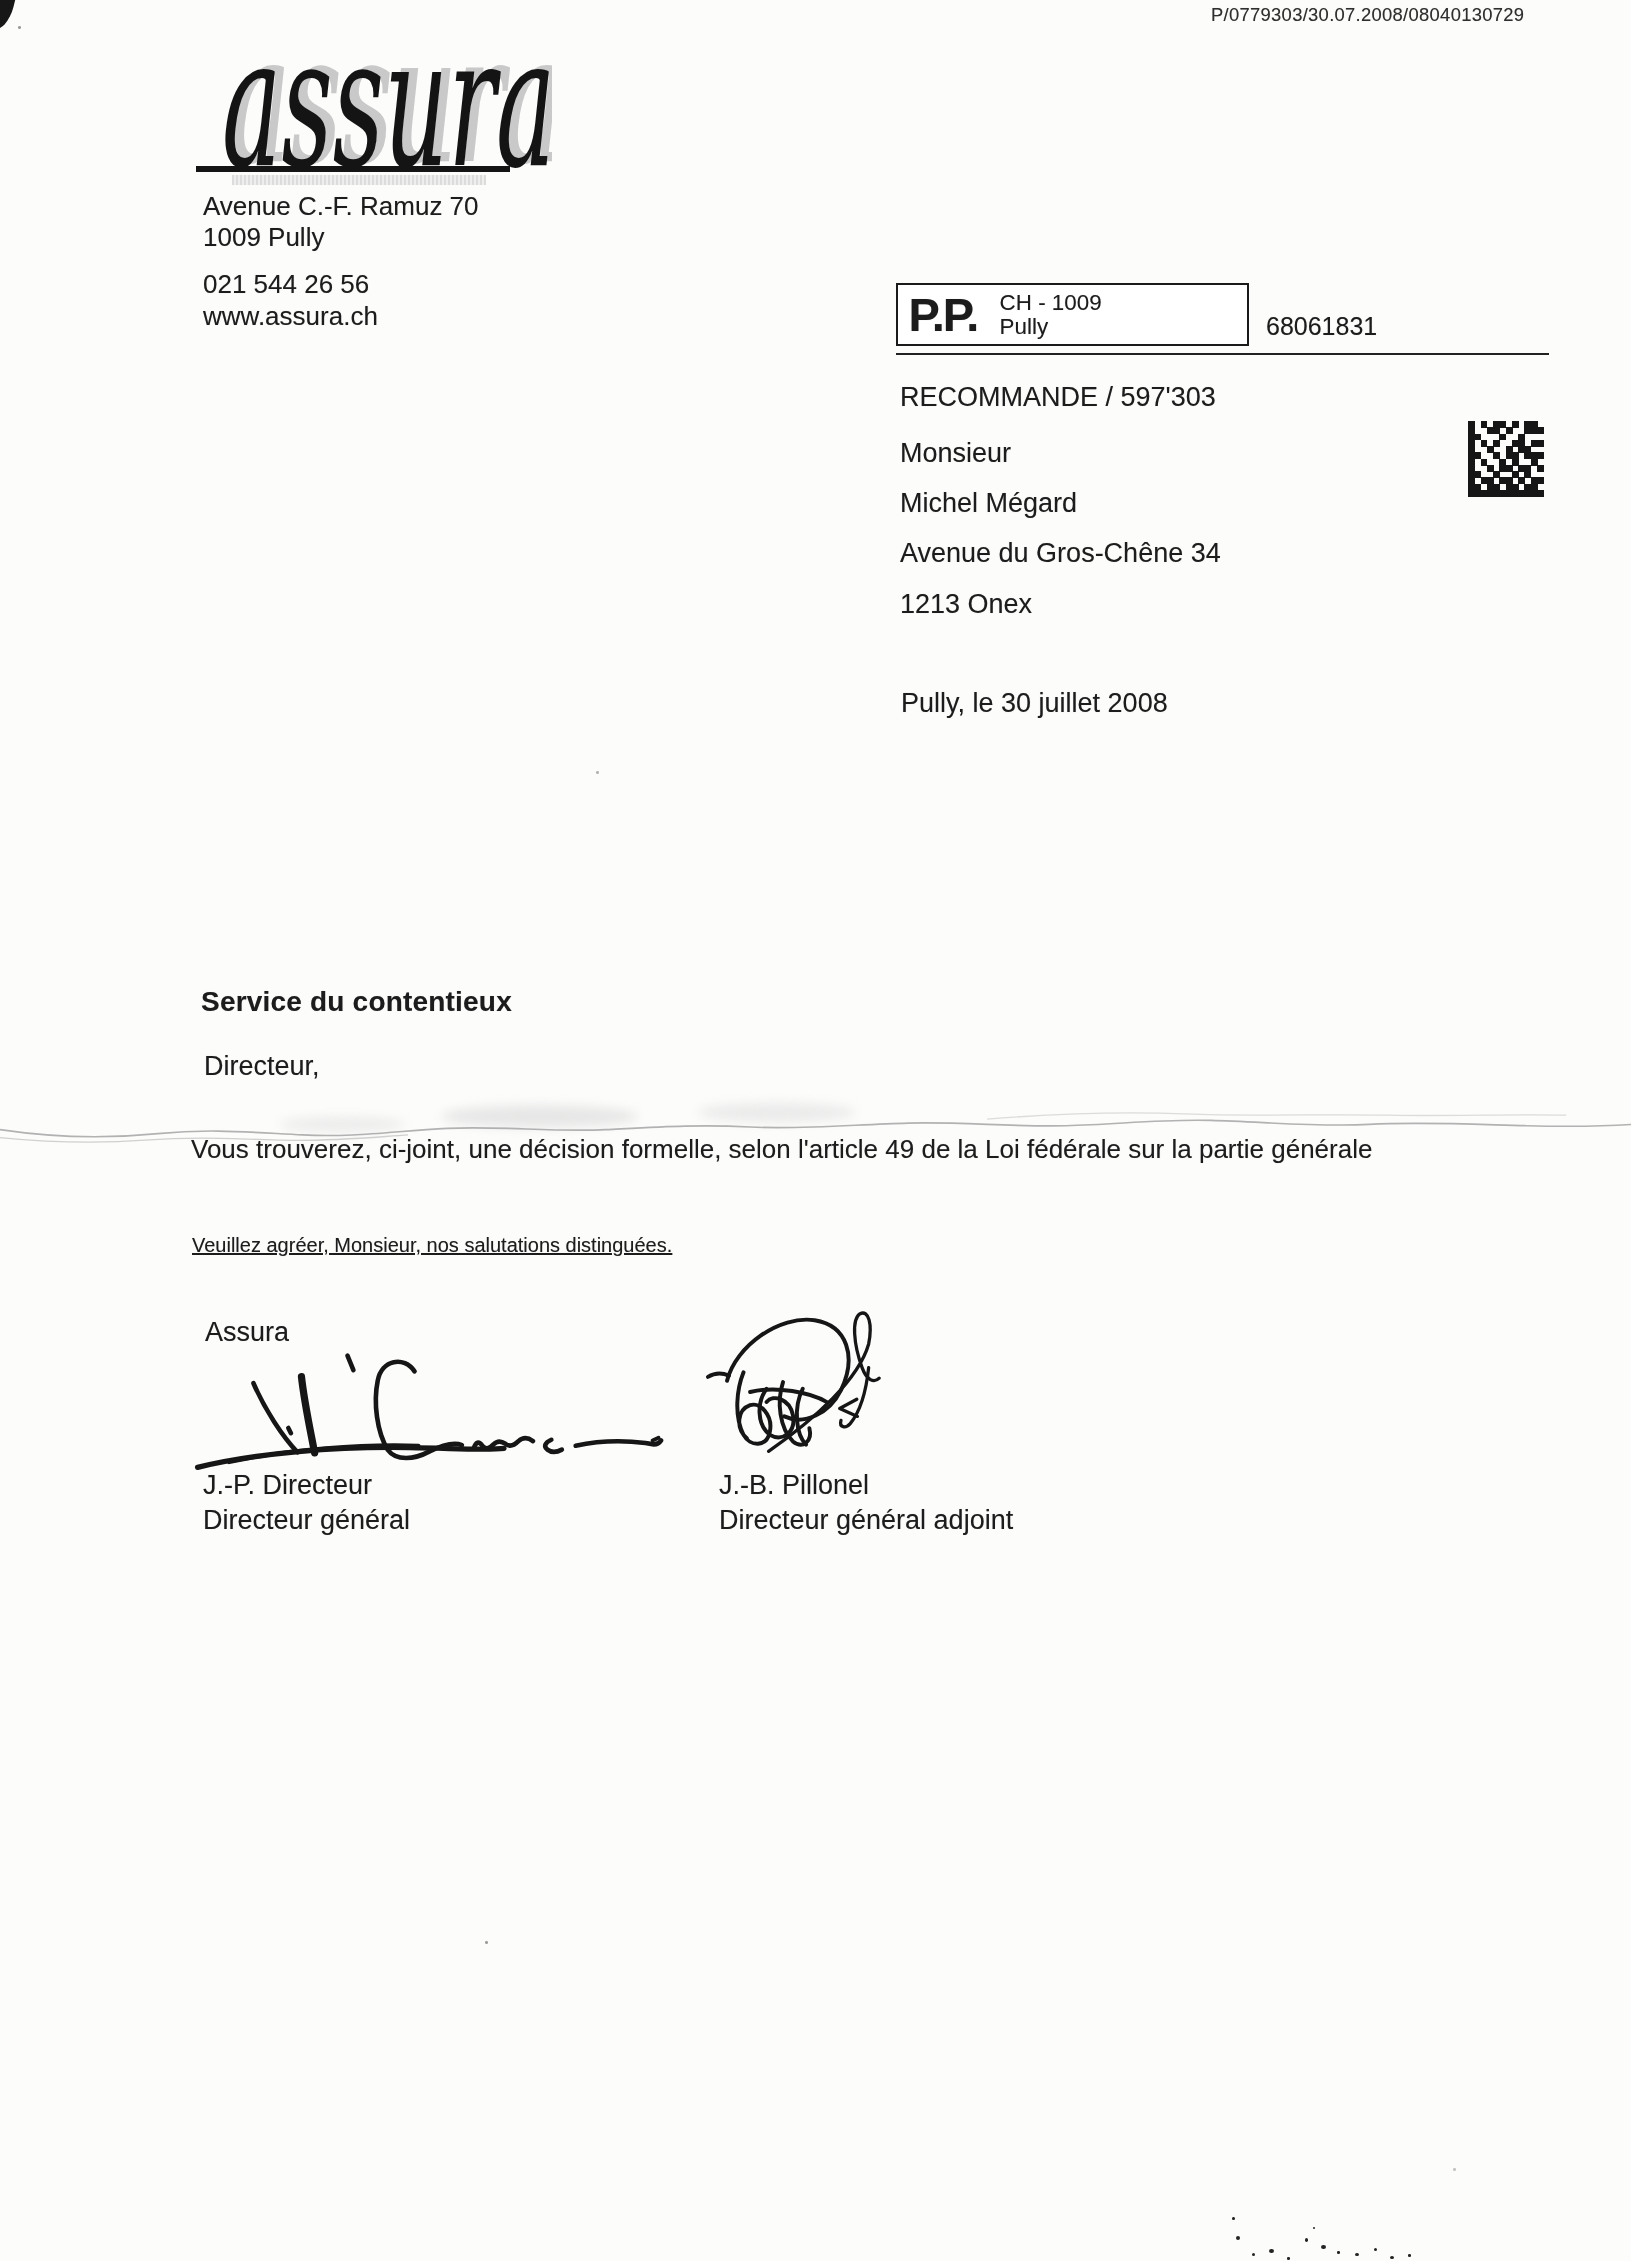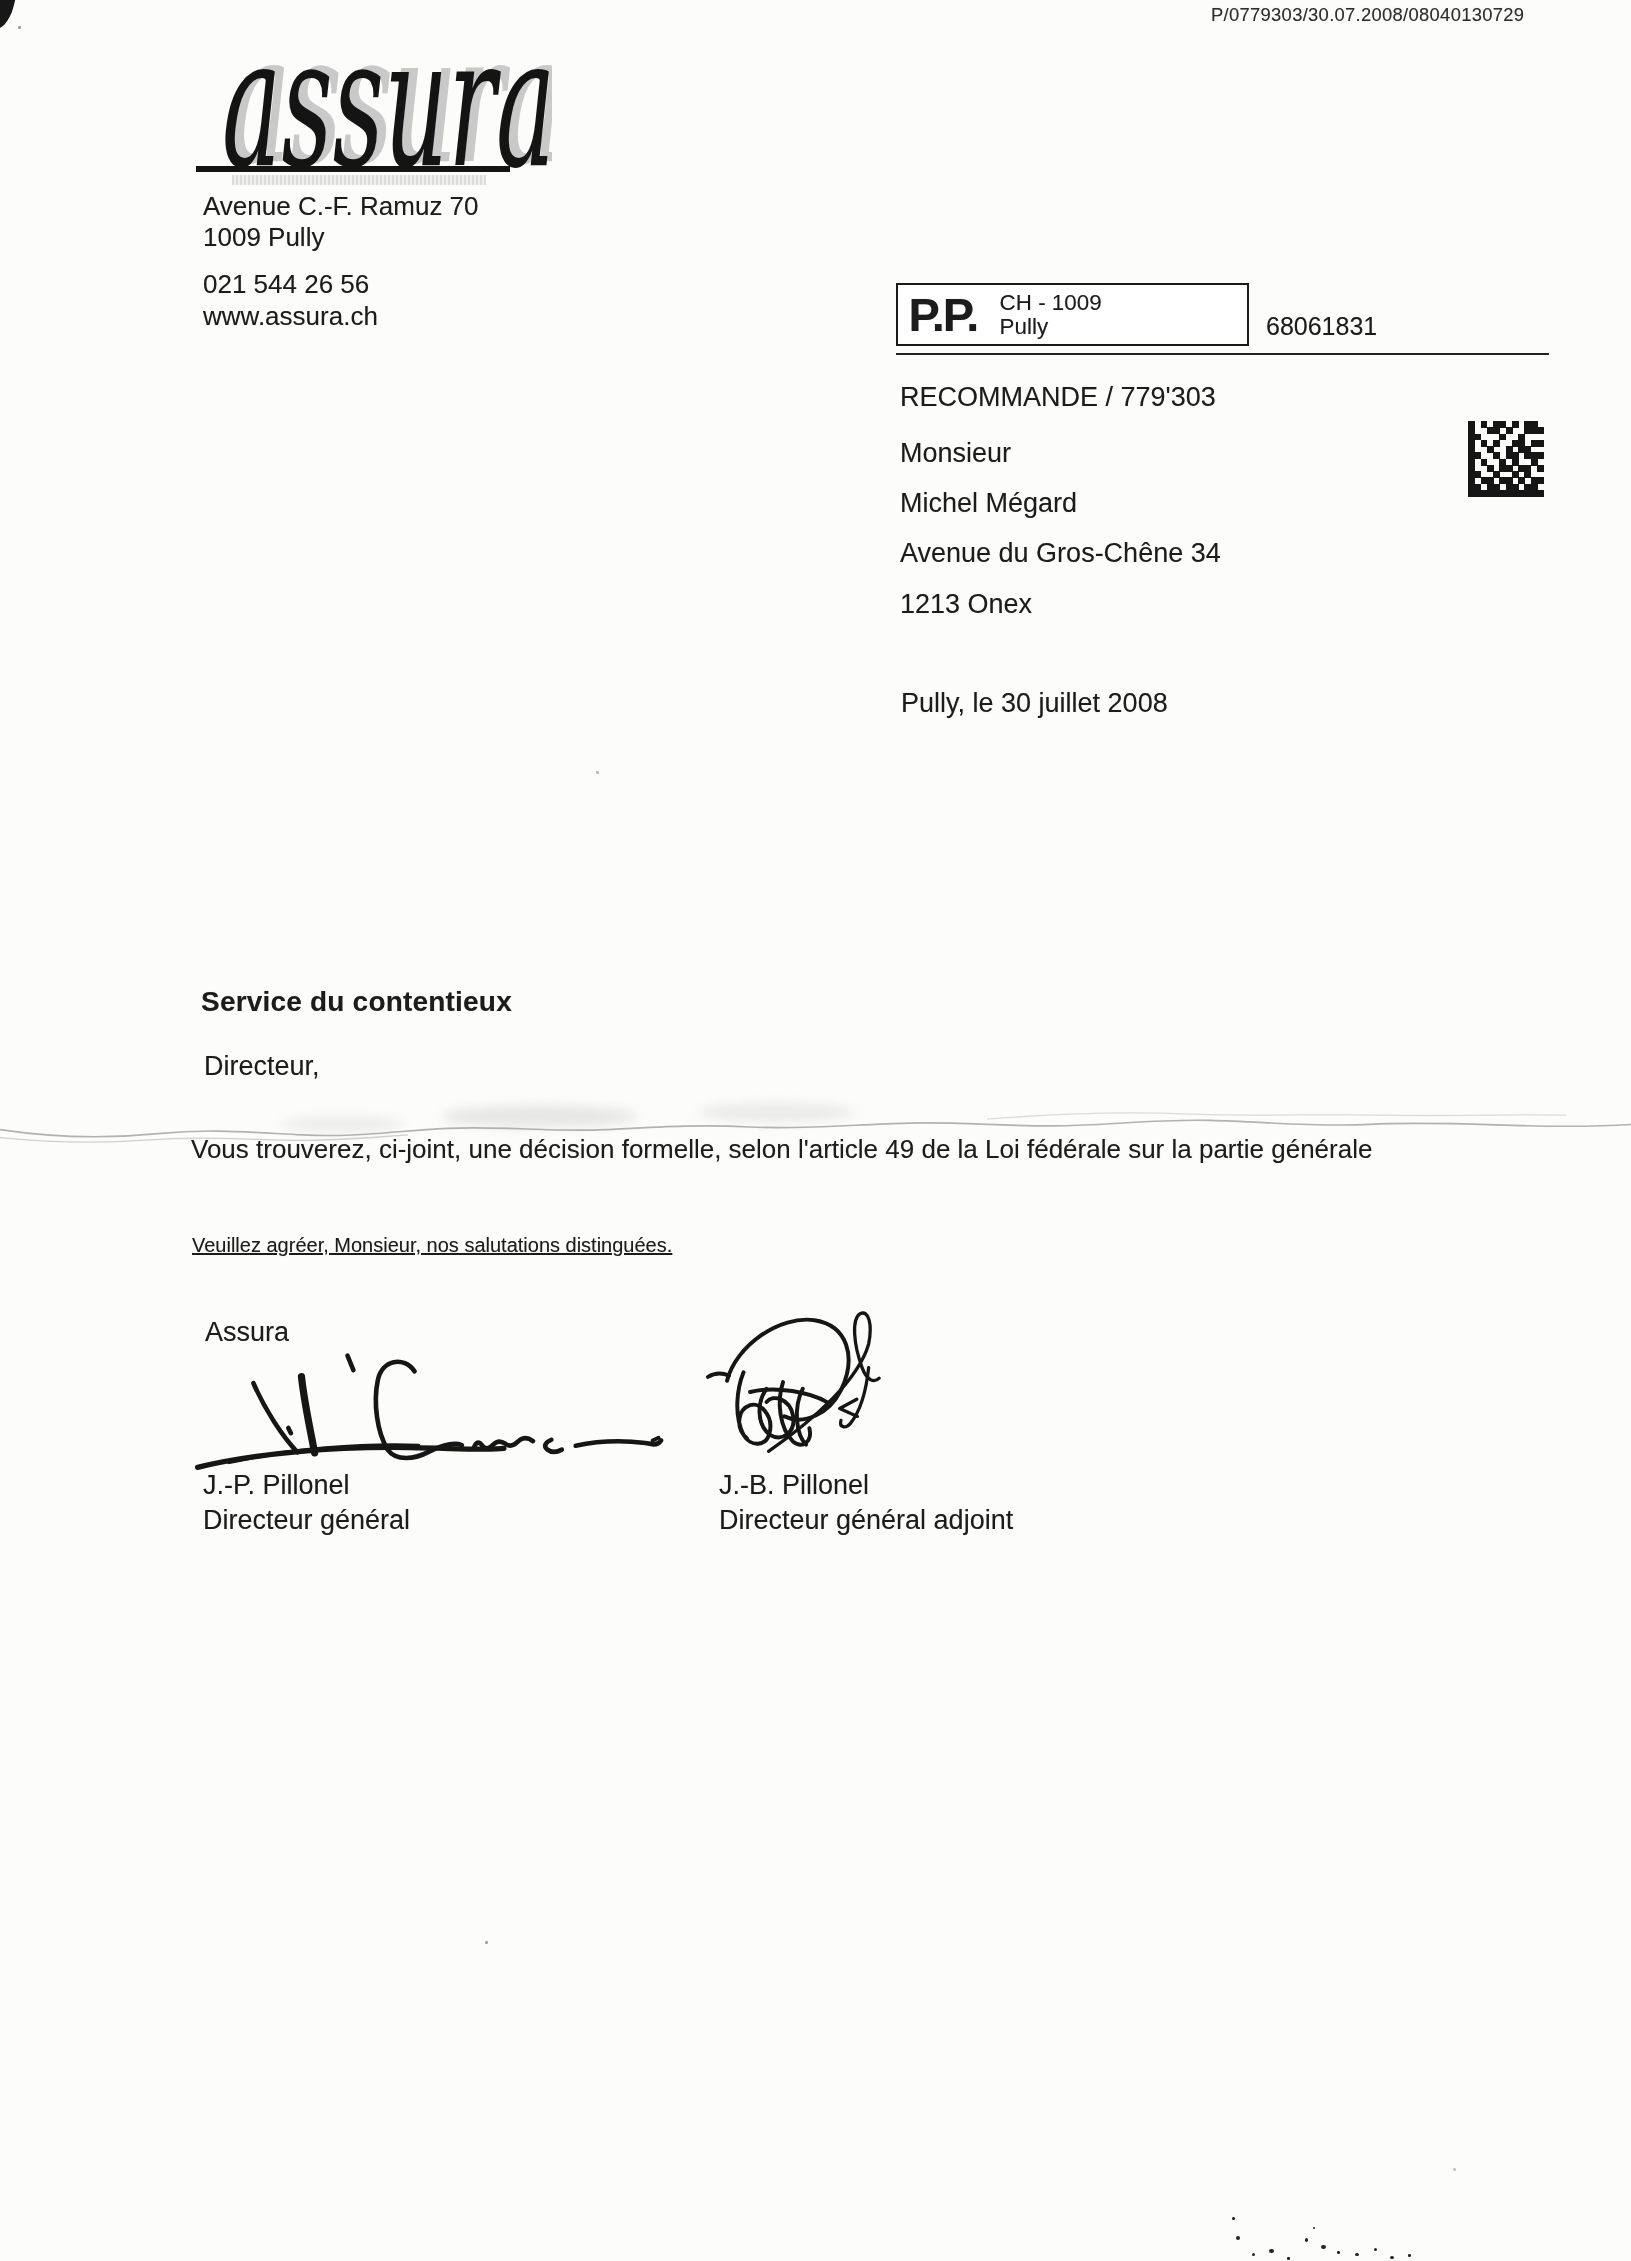--- a/index.html
+++ b/index.html
@@ -89,21 +89,21 @@
   <div class="abs pp-box">
     <div class="pp-label txt">P.P.</div>
     <div class="pp-zone">
       <div class="txt">CH - 1009</div>
       <div class="txt">Pully</div>
     </div>
   </div>
   <div class="abs txt mail-id">68061831</div>
   <div class="abs addr-rule"></div>
 
-  <div class="abs txt recipient" style="left:900px;top:382px;">RECOMMANDE / 779'303</div>
+  <div class="abs txt recipient" style="left:900px;top:382px;">RECOMMANDE / 597'303</div>
   <div class="abs txt recipient" style="left:900px;top:438px;">Monsieur</div>
   <div class="abs txt recipient" style="left:900px;top:488px;">Michel Mégard</div>
   <div class="abs txt recipient" style="left:900px;top:538px;">Avenue du Gros-Chêne 34</div>
   <div class="abs txt recipient" style="left:900px;top:589px;">1213 Onex</div>
 
   <div class="abs barcode">
       <div class="bc-cell" style="left: 0px; top: 0px;"></div>
       <div class="bc-cell" style="left: 12.5px; top: 0px;"></div>
       <div class="bc-cell" style="left: 25px; top: 0px;"></div>
       <div class="bc-cell" style="left: 31px; top: 0px;"></div>
@@ -238,21 +238,21 @@
       <path d="M120,120 C110,150 115,190 135,210 C150,222 165,210 160,190"></path>
       <path d="M70,135 C110,125 162,136 186,150"></path>
       <path d="M150,130 C135,160 140,200 155,215"></path>
       <path d="M98,225 C170,175 235,115 250,62 C256,32 250,10 237,16 C224,24 227,62 240,98 C247,117 258,122 266,114" stroke-width="5"></path>
       <path d="M250,98 C246,136 236,166 222,183 C215,191 205,189 208,178" stroke-width="5"></path>
       <path d="M232,146 l-26,14 l27,12" stroke-width="5"></path>
     </g>
   </svg>
 
   <div class="abs sig-block sig-block-left">
-    <div class="txt">J.-P. Pillonel</div>
+    <div class="txt">J.-P. Directeur</div>
     <div class="txt">Directeur général</div>
   </div>
   <div class="abs sig-block sig-block-right">
     <div class="txt">J.-B. Pillonel</div>
     <div class="txt">Directeur général adjoint</div>
   </div>
 
   <div class="speck" style="left:1232px;top:2217px;width:2.6px;height:3.3px;"></div>
   <div class="speck" style="left:1236px;top:2236px;width:4px;height:4px;"></div>
   <div class="speck" style="left:1252px;top:2253px;width:3.3px;height:3.3px;"></div>

